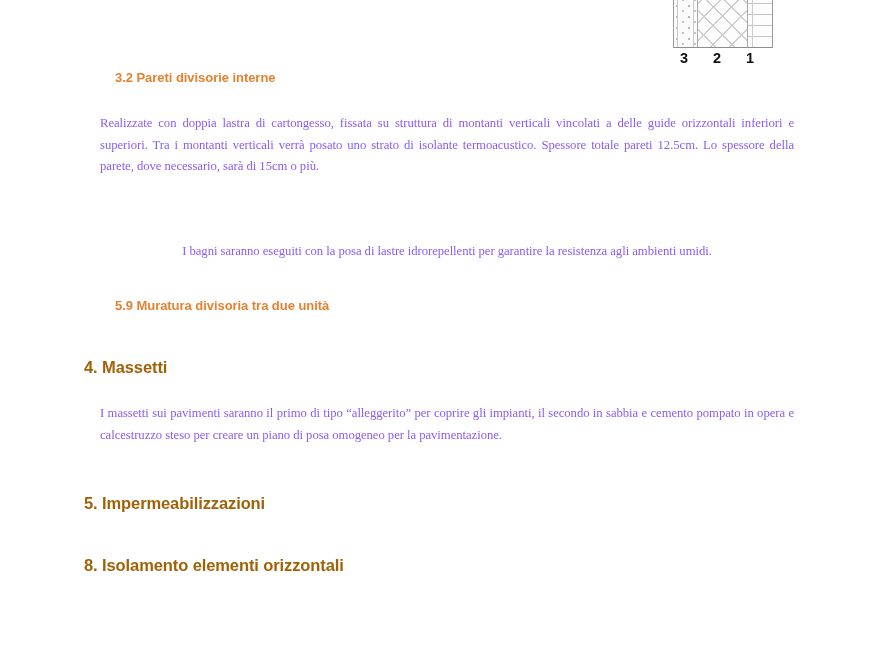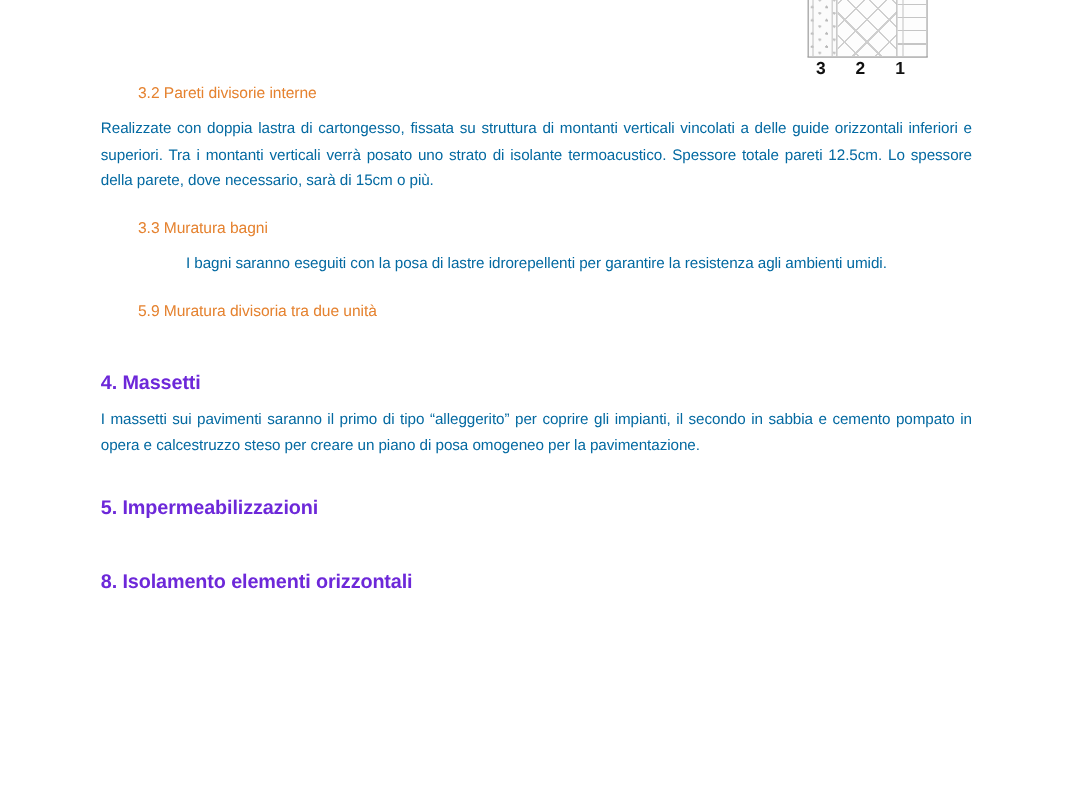--- a/index.html
+++ b/index.html
@@ -126,44 +126,44 @@
     position: absolute;
     left: 84px;
     top: 70px;
     width: 726px;
   }
 
   h2.section-title {
     font-family: "Liberation Sans", sans-serif;
     font-size: 16.5px;
     font-weight: bold;
-    color: #6d28d9;
+    color: #a16207;
     margin: 0;
     padding: 0;
     letter-spacing: -0.1px;
     line-height: 1.25;
   }
 
   h3.subsection-title {
     font-family: "Liberation Sans", sans-serif;
     font-size: 13px;
-    font-weight: normal;
+    font-weight: bold;
     color: #E5822F;
     margin: 0 0 0 31px;
     padding: 0;
     letter-spacing: -0.05px;
     line-height: 1.25;
   }
 
   p.body-text {
-    font-family: Liberation Sans, sans-serif;
+    font-family: Liberation Serif, serif;
     font-size: 12.7px;
     font-weight: normal;
-    color: #0369a1;
-    margin: 0;
+    color: #8b5cf6;
+    margin: 16px;
     padding: 0;
     line-height: 21.5px;
     text-align: justify;
     letter-spacing: -0.05px;
   }
   p.body-text.no-justify { text-align: center; }
 
   .gap-sub  { height: 11px; }
   .gap-para { height: 20px; }
   .gap-sec  { height: 31px; }
@@ -188,21 +188,20 @@
   </div>
 
   <div class="content">
 
     <h3 class="subsection-title">3.2 Pareti divisorie interne</h3>
     <div class="gap-sub"></div>
     <p class="body-text">Realizzate con doppia lastra di cartongesso, fissata su struttura di montanti verticali vincolati a delle guide orizzontali inferiori e superiori. Tra i montanti verticali verrà posato uno strato di isolante termoacustico. Spessore totale pareti 12.5cm. Lo spessore della parete, dove necessario, sarà di 15cm o più.</p>
 
     <div class="gap-para"></div>
 
-    <h3 class="subsection-title">3.3 Muratura bagni</h3>
     <div class="gap-sub"></div>
     <p class="body-text no-justify">I bagni saranno eseguiti con la posa di lastre idrorepellenti per garantire la resistenza agli ambienti umidi.</p>
 
     <div class="gap-para"></div>
 
     <h3 class="subsection-title">5.9 Muratura divisoria tra due unità</h3>
     <div class="gap-sub"></div>
 
     <div class="gap-sec"></div>
 

